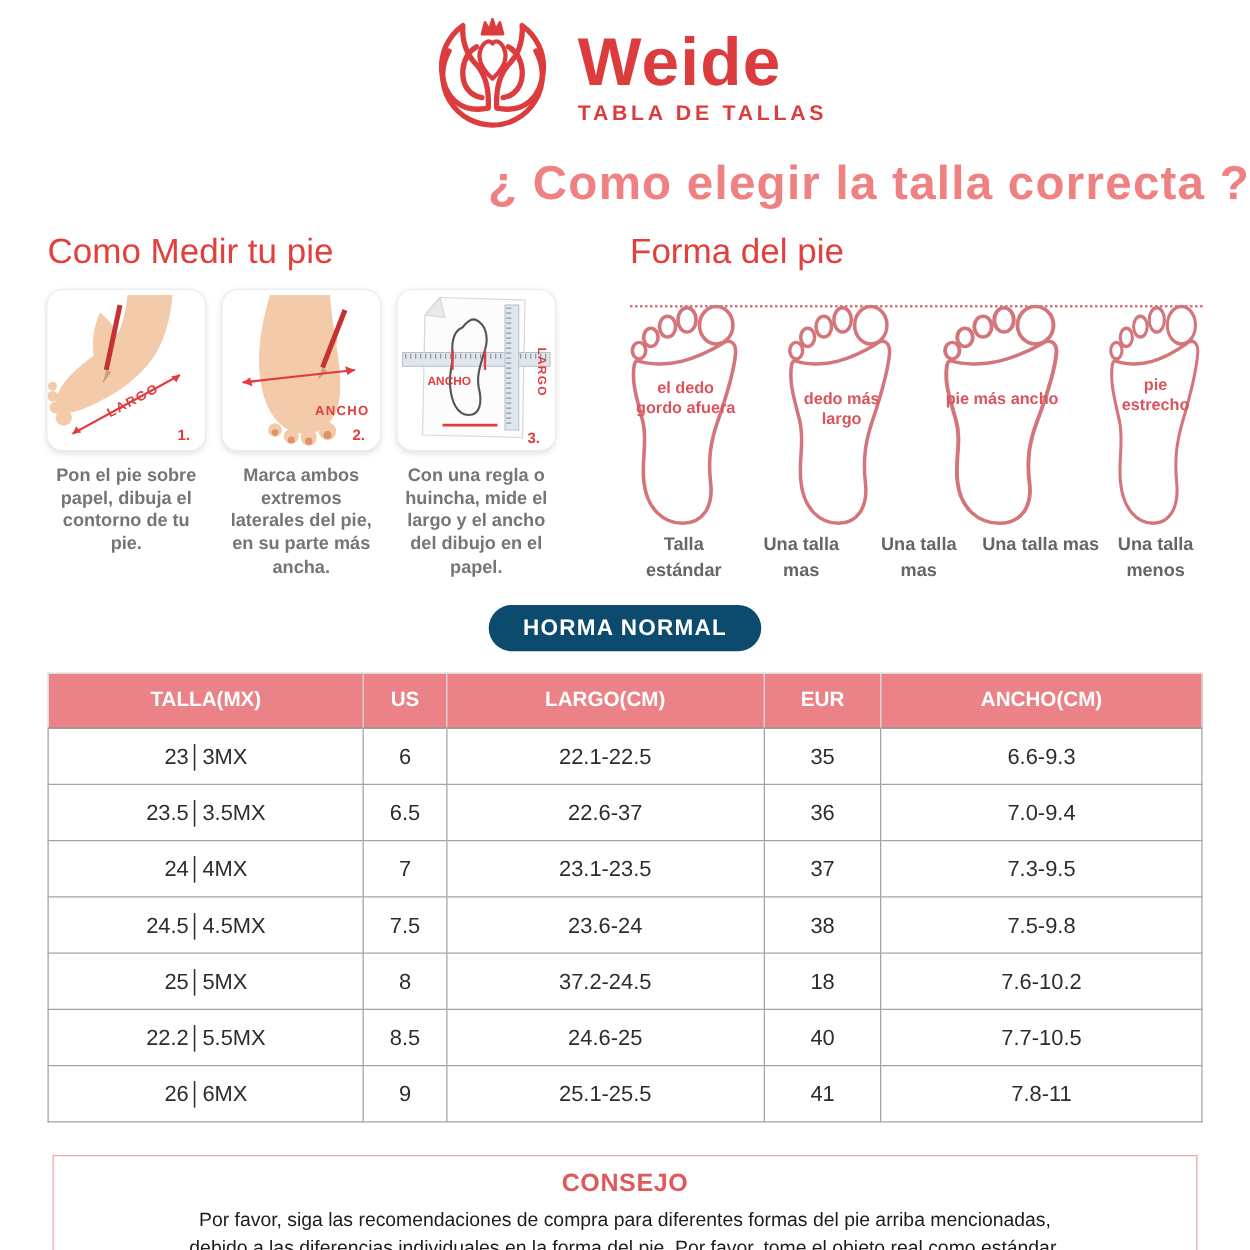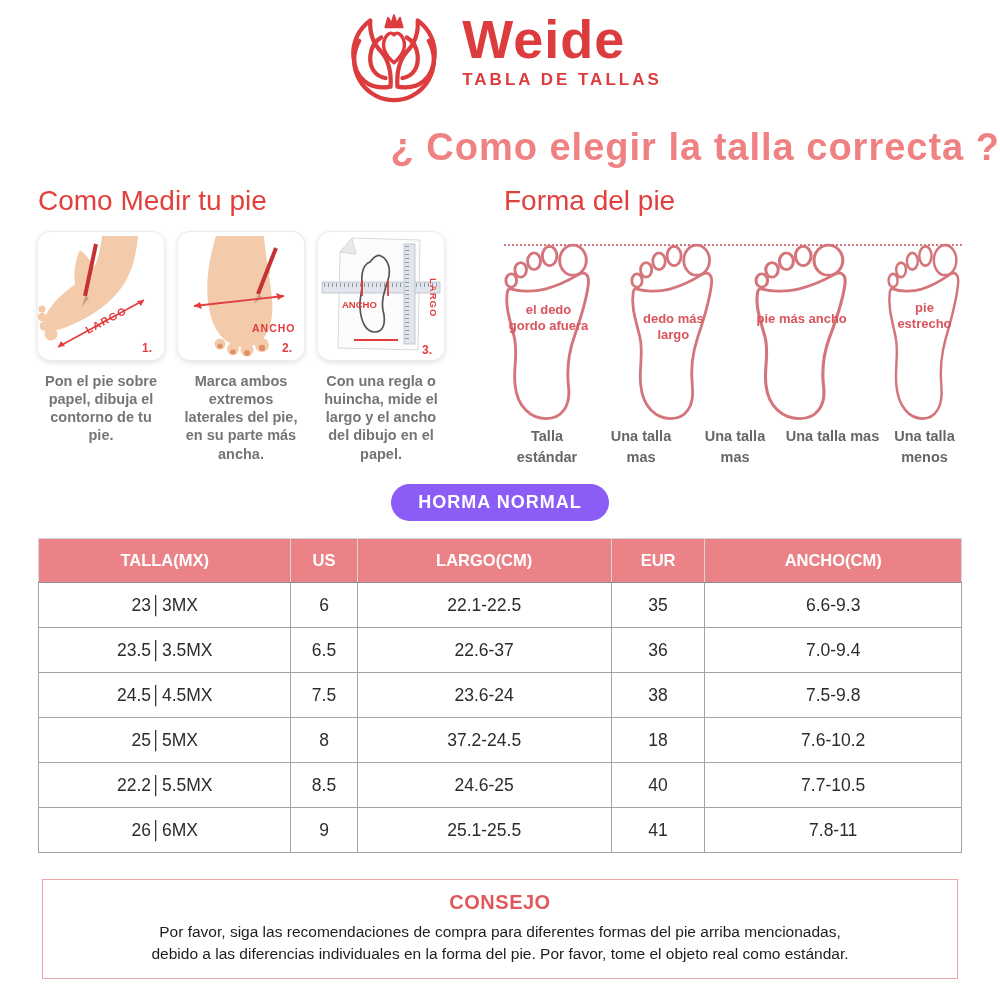--- a/index.html
+++ b/index.html
@@ -2,21 +2,21 @@
 <html><head>
 <meta charset="utf-8">
 <style>
   * { margin:0; padding:0; box-sizing:border-box; }
   html,body { background:#fff; }
   .page {
     position:relative; width:1000px; height:1000px; margin:0 auto;
     background:#fff; font-family:"Liberation Sans", sans-serif; overflow:hidden;
   }
   
-  .brand { display:flex; justify-content:center; align-items:flex-start; padding-top:12px; gap:12px; height:112px; }
+  .brand { display:flex; justify-content:center; align-items:center; padding-top:12px; gap:12px; height:112px; }
   .brand svg { width:112px; height:100px; }
   .brand-text { display:flex; flex-direction:column; }
   .brand-name { font-size:54px; font-weight:bold; color:#dc3c3e; line-height:1; letter-spacing:1px; }
   .brand-tagline { font-size:17px; font-weight:bold; color:#dc3c3e; letter-spacing:3px; margin-top:4px; }
   
   .page-title { text-align:right; color:#f08182; font-size:38px; font-weight:bold; margin-top:14px; letter-spacing:1px; }
   
   .columns { display:flex; padding:0 38px; gap:24px; margin-top:16px; }
   .col-left { width:442px; flex:none; }
   .col-right { flex:1; }
@@ -34,21 +34,21 @@
   .toe-line { position:absolute; left:0; right:0; top:12px; border-top:2px dotted #d4757b; }
   .foot-wrap { position:relative; height:182px; }
   .foot-wrap svg { width:100%; height:100%; display:block; }
   .f0 { width:86px; } .f1 { width:89px; } .f2 { width:86px; } .f3 { width:96px; } .f4 { width:75px; }
   .foot-label { position:absolute; left:2%; right:2%; top:38%; text-align:center;
                 color:#d9545c; font-weight:bold; font-size:13px; line-height:1.2; }
   .notes-row { display:flex; justify-content:space-between; margin-top:6px; }
   .note { text-align:center; color:#666; font-weight:bold; font-size:14.5px; line-height:1.45; }
   .n0 { width:86px; } .n1 { width:89px; } .n2 { width:86px; } .n3 { width:96px; } .n4 { width:75px; }
   
-  .badge { display:block; width:fit-content; margin:16px auto 0; background:#8b5cf6; color:#fff;
+  .badge { display:block; width:fit-content; margin:16px auto 0; background:#0c4a6e; color:#fff;
            font-weight:bold; font-size:18px; letter-spacing:1px; padding:8px 27px; border-radius:19px; }
   
   table.sizes { width:924px; margin:17px auto 0; border-collapse:collapse; border:1px solid #8f8f8f; }
   table.sizes th { background:#ea8287; color:#fff; font-size:16.5px; font-weight:bold; height:44px;
                    border:1px solid #d8d8d8; border-bottom:1px solid #8f8f8f; }
   table.sizes td { height:45px; text-align:center; font-size:17.5px; color:#2c2c2c;
                    border:1px solid #a3a3a3; background:#fff; }
   
   .advice { margin:26px 42px 0; border:1px solid #eda9ab; padding:11px 10px 13px; text-align:center; }
   .advice-title { color:#e0585c; font-weight:bold; font-size:20px; letter-spacing:.5px; margin-bottom:7px; }
@@ -229,20 +229,27 @@
         <td>6.6-9.3</td>
       </tr>
       <tr>
         <td>23.5│3.5MX</td>
         <td>6.5</td>
         <td>22.6-37</td>
         <td>36</td>
         <td>7.0-9.4</td>
       </tr>
       <tr>
+        <td>24│4MX</td>
+        <td>7</td>
+        <td>23.1-23.5</td>
+        <td>37</td>
+        <td>7.3-9.5</td>
+      </tr>
+      <tr>
         <td>24.5│4.5MX</td>
         <td>7.5</td>
         <td>23.6-24</td>
         <td>38</td>
         <td>7.5-9.8</td>
       </tr>
       <tr>
         <td>25│5MX</td>
         <td>8</td>
         <td>37.2-24.5</td>

